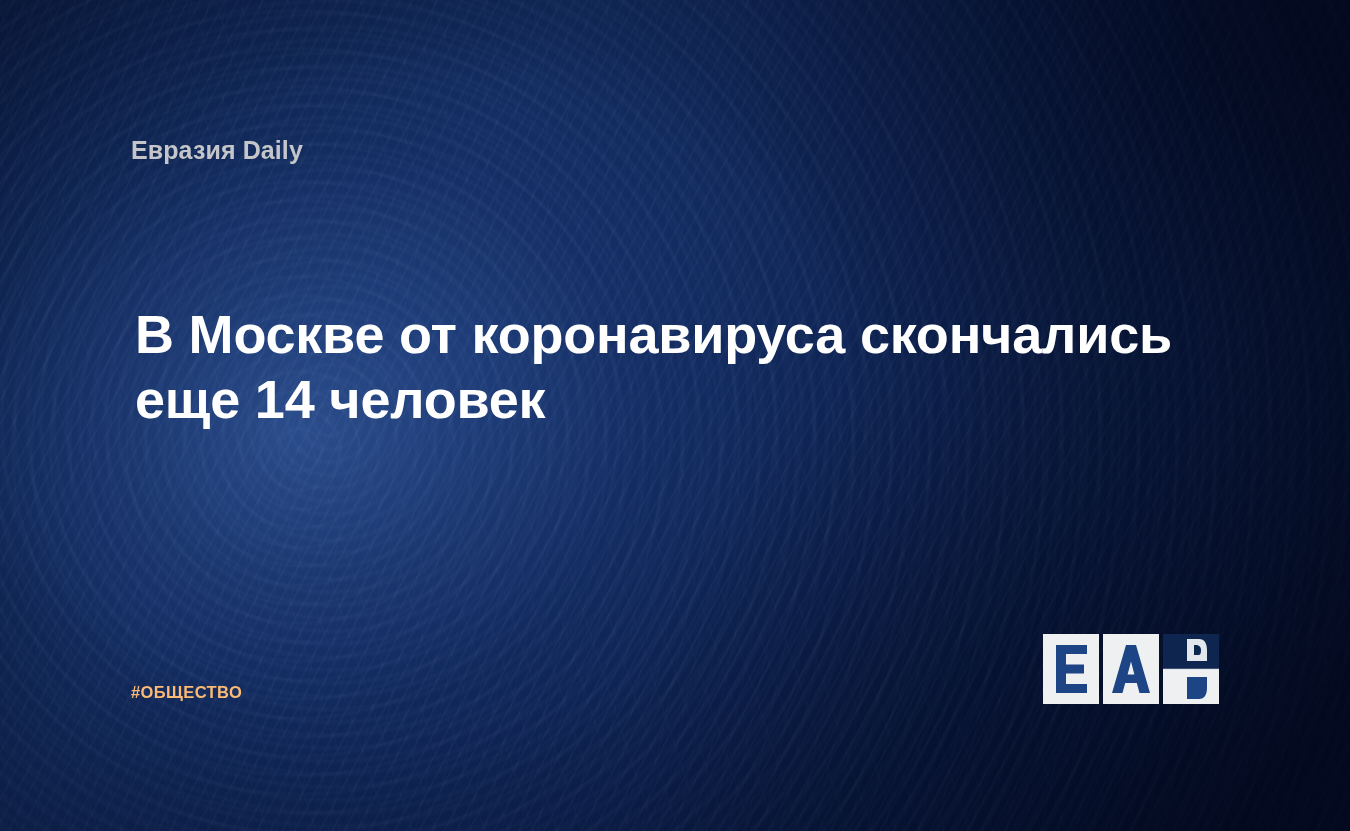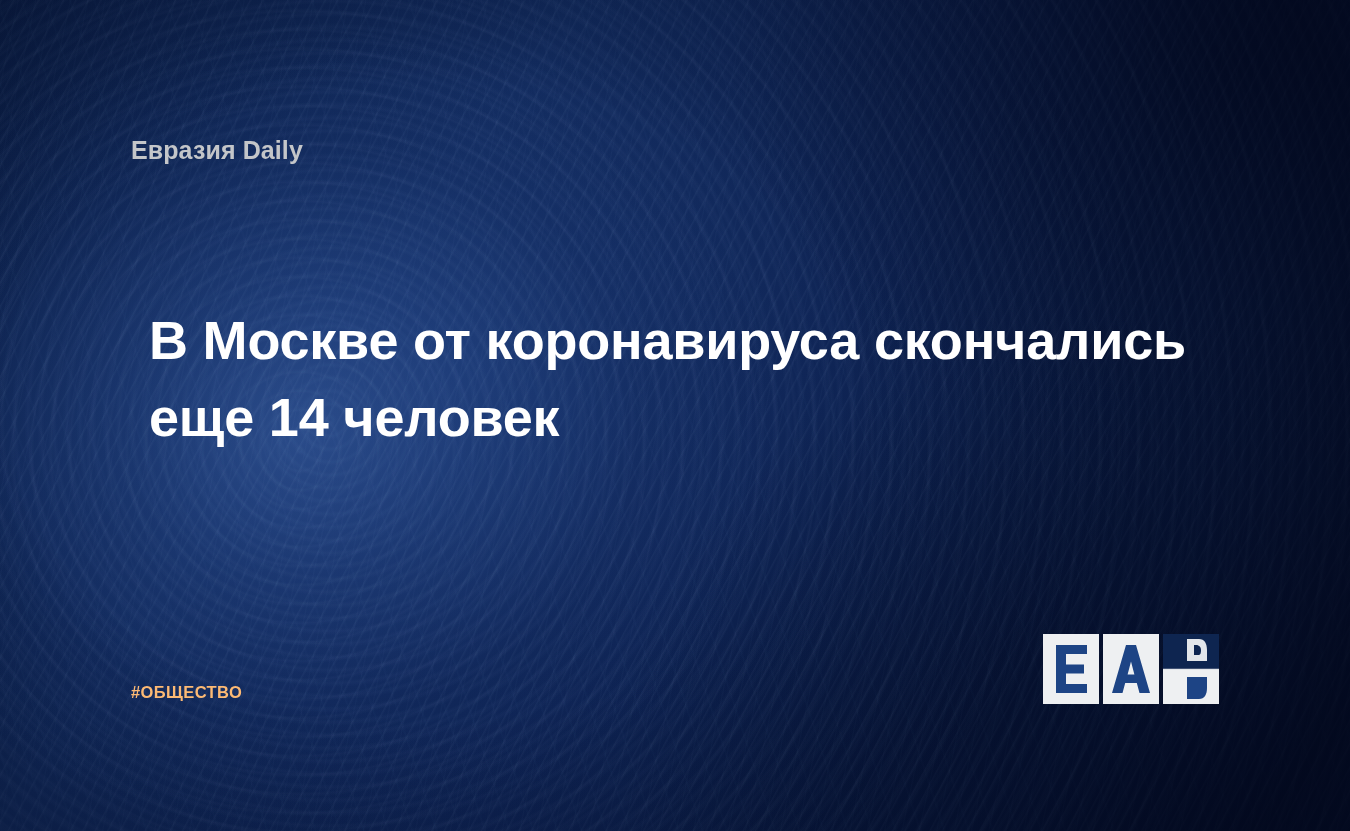--- a/index.html
+++ b/index.html
@@ -115,25 +115,25 @@
     top: 136px;
     font-size: 25px;
     font-weight: bold;
     color: #c4c6c9;
     letter-spacing: .1px;
     white-space: nowrap;
   }
 
   .headline {
     position: absolute;
-    left: 149px;
+    left: 135px;
     top: 266px;
     width: 1060px;
     font-size: 54px;
-    line-height: 77px;
+    line-height: 65px;
     font-weight: bold;
     color: #ffffff;
     letter-spacing: -0.2px;
   }
 
   .category {
     position: absolute;
     left: 131px;
     top: 683px;
     font-size: 16.5px;

